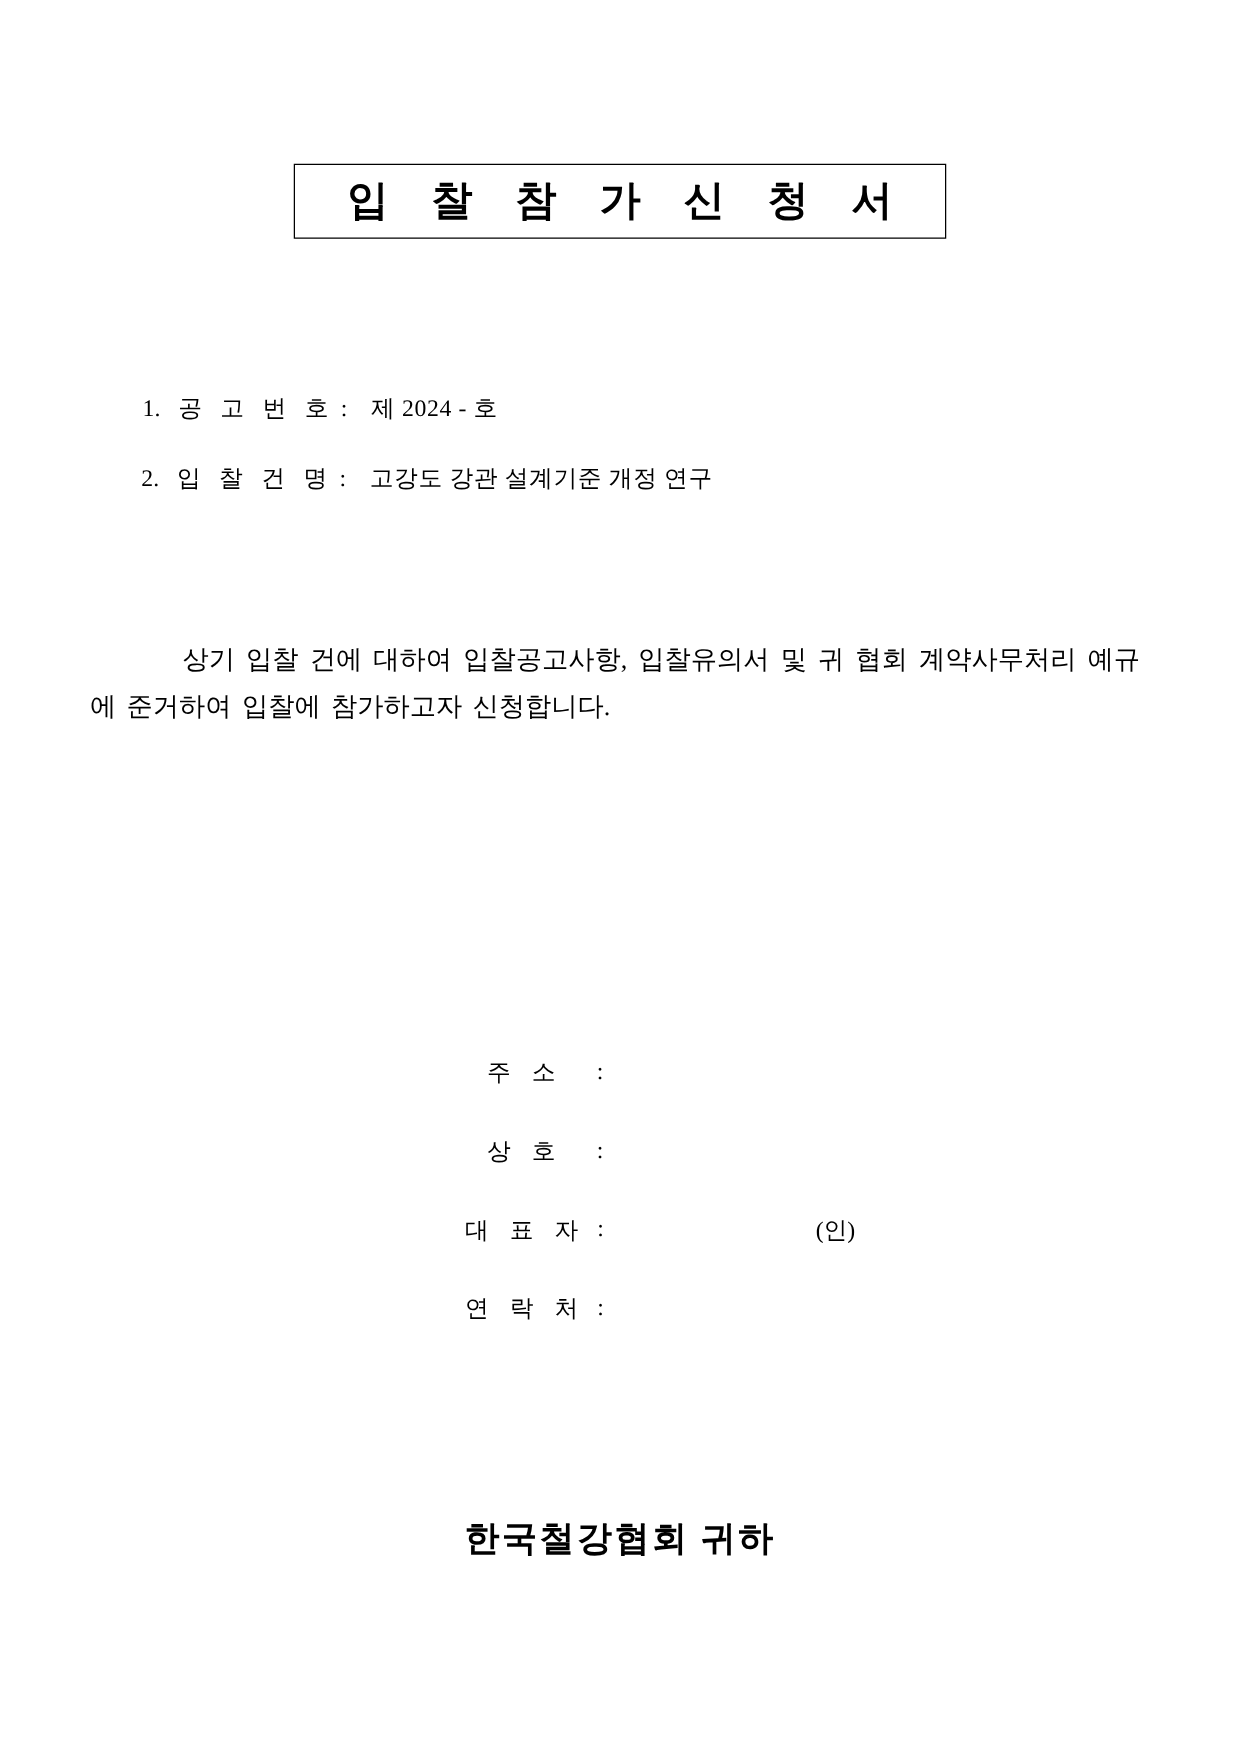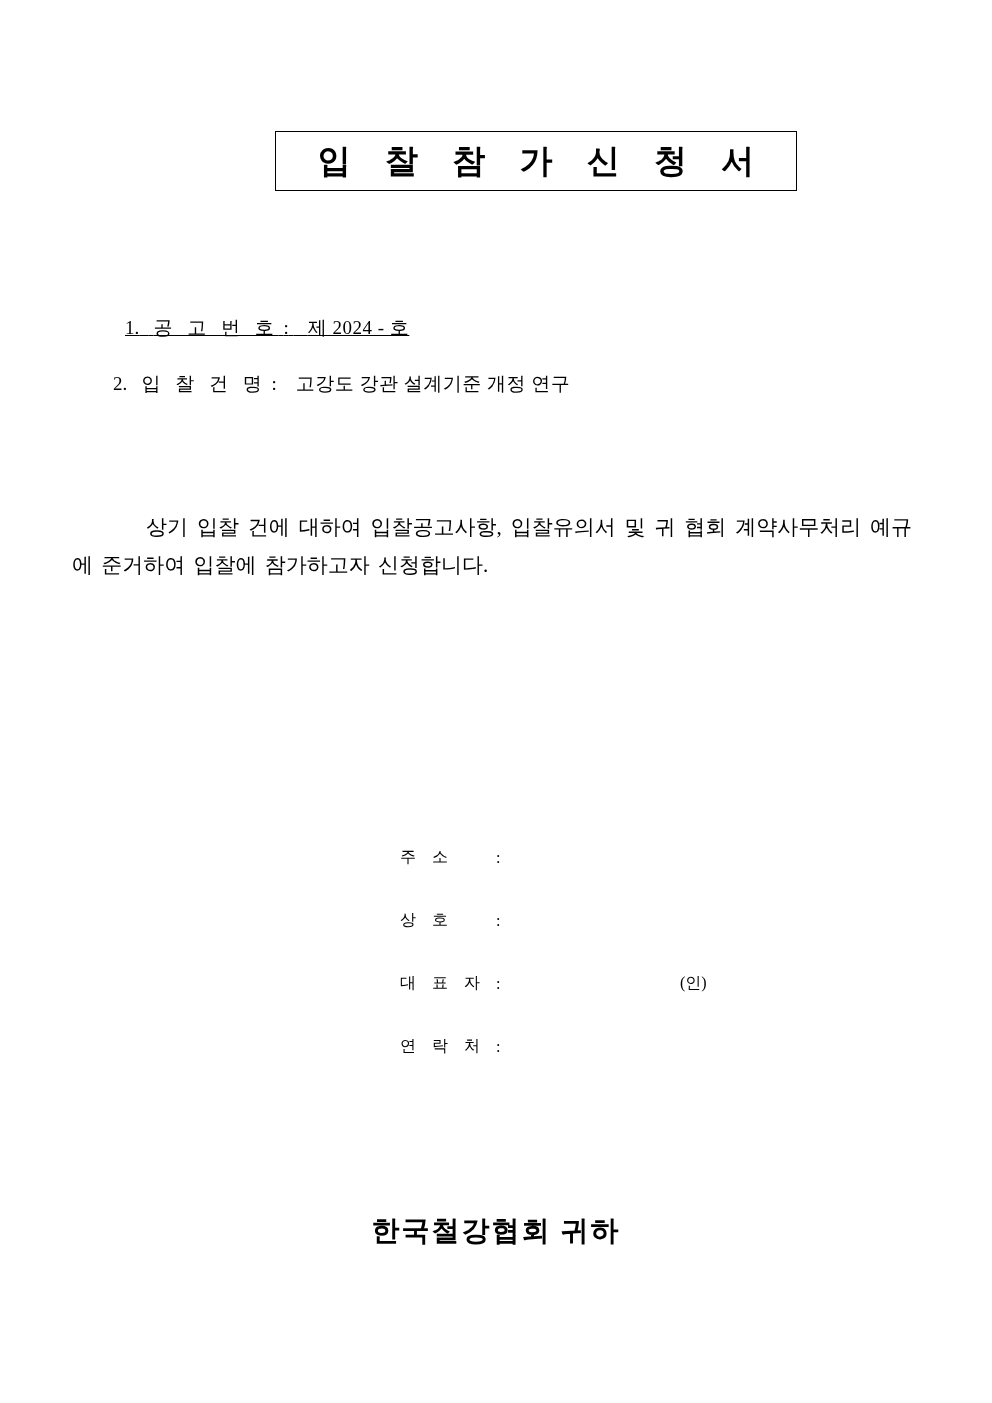--- a/index.html
+++ b/index.html
@@ -28,21 +28,20 @@
     position: absolute;
     left: 235px;
     top: 131px;
     width: 522px;
     height: 60px;
     border: 1px solid #000000;
     display: flex;
     align-items: center;
     justify-content: center;
     box-sizing: border-box;
-    margin-left: 40px;
   }
   .title-text {
     font-family: "Liberation Serif", serif;
     font-size: 33px;
     font-weight: bold;
     letter-spacing: 13px;
     text-indent: 13px;
     line-height: 1;
     white-space: nowrap;
   }
@@ -57,21 +56,21 @@
   .field-line .idx {
     letter-spacing: 0px;
   }
   .field-line .lbl {
     letter-spacing: 5px;
   }
   .field-line .val {
     letter-spacing: 0.5px;
   }
 
-  #field-notice { left: 125px; top: 318px; text-decoration: underline; }
+  #field-notice { left: 114px; top: 318px; }
   #field-subject { left: 113px; top: 374px; }
 
   
   .body-para {
     position: absolute;
     left: 72px;
     top: 508px;
     width: 840px;
     font-size: 21px;
     line-height: 38px;
@@ -87,23 +86,24 @@
     top: 732px;
     width: 992px;
     text-align: center;
     font-size: 19px;
     letter-spacing: 3px;
   }
 
   
   .sig-block {
     position: absolute;
-    left: 400px;
+    left: 372px;
     top: 826px;
-    font-size: 16px;
+    font-size: 19px;
+    text-align: center;
   }
   .sig-row {
     display: flex;
     align-items: center;
     height: 63px;
     white-space: nowrap;
   }
   .sig-label {
     letter-spacing: 6px;
     display: inline-block;

